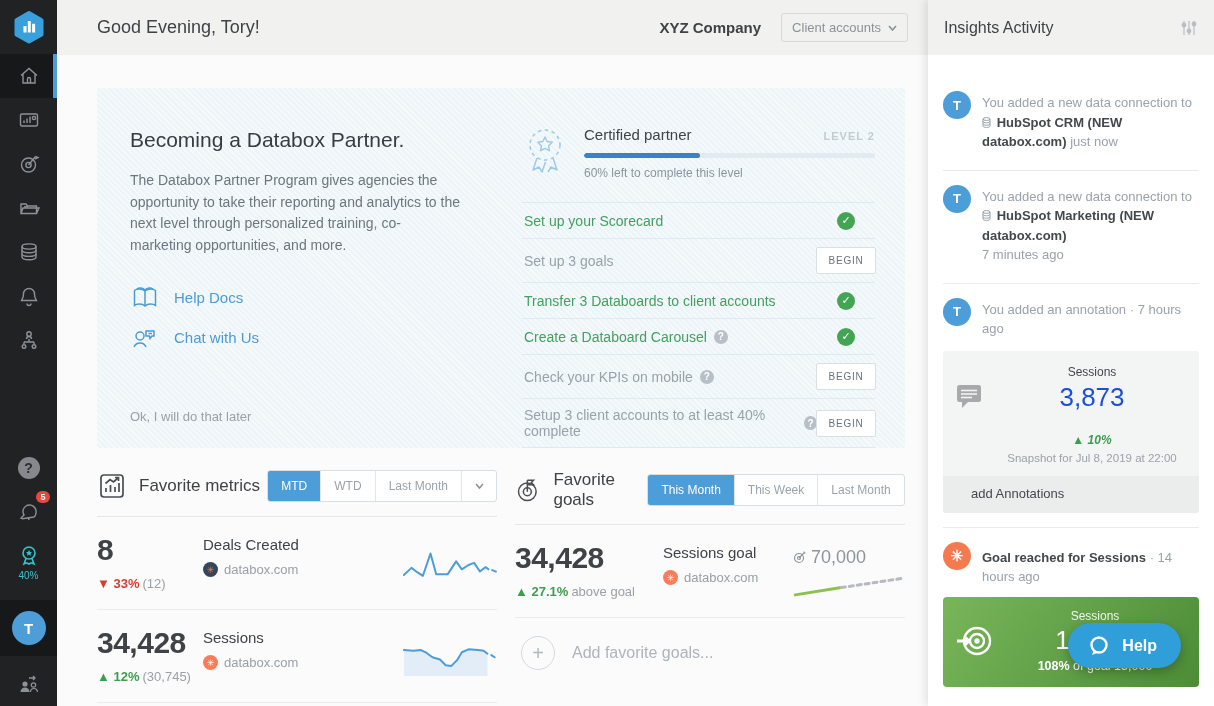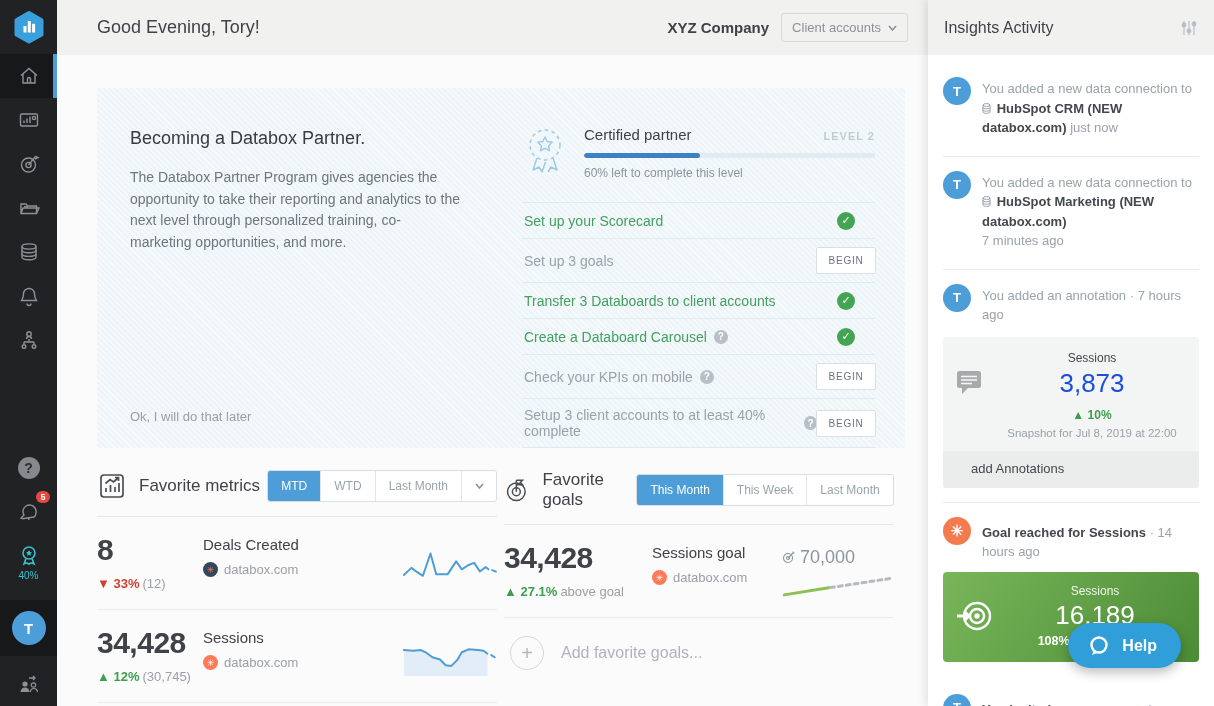--- a/index.html
+++ b/index.html
@@ -20,34 +20,34 @@
   .badge-red { position:absolute; top:-6px; right:-8px; background:#e8473f; color:#fff; font-size:9px; font-weight:bold; border-radius:8px; padding:1px 4px; }
   .progress-badge { display:flex; flex-direction:column; align-items:center; gap:2px; }
   .progress-badge .pct { color:#38c2cc; font-size:10px; }
   .avatar-block { width:57px; height:56px; background:#17181a; display:flex; align-items:center; justify-content:center; margin-top:10px; }
   .avatar-circle { width:34px; height:34px; border-radius:50%; background:#4d9dd9; color:#fff; font-size:15px; font-weight:bold; display:flex; align-items:center; justify-content:center; }
 
   
   .main { width:871px; background:#fbfbfc; display:flex; flex-direction:column; flex-shrink:0; }
   .main-header { height:55px; background:#f1f1ef; display:flex; align-items:center; padding:0 20px 0 40px; flex-shrink:0; }
   .greeting { font-size:18px; color:#3f4347; }
-  .header-right { margin-left:auto; display:flex; align-items:center; gap:12px; }
+  .header-right { margin-left:auto; display:flex; align-items:center; gap:20px; }
   .company { font-size:15px; font-weight:bold; color:#3f4347; }
   .account-btn { font-size:13px; color:#8b9298; border:1px solid #d7d9da; border-radius:3px; padding:6px 10px; background:transparent; display:flex; align-items:center; gap:7px; cursor:pointer; }
   .chev { width:9px; height:6px; }
   .chev polyline { fill:none; stroke:#8b9298; stroke-width:1.6; }
 
   .content { padding:33px 23px 0 40px; }
 
   
   .partner-card { width:808px; height:360px; border-radius:2px; display:flex;
     background:#eef5f9;
     background-image:repeating-linear-gradient(45deg, rgba(255,255,255,0.5) 0 1.5px, rgba(0,0,0,0) 1.5px 4px); }
   .pc-left { width:393px; padding:40px 30px 24px 33px; display:flex; flex-direction:column; }
-  .pc-title { font-size:18px; color:#373c41; font-weight:500; margin-bottom:18px; }
+  .pc-title { font-size:21px; color:#373c41; font-weight:500; margin-bottom:18px; }
   .pc-desc { font-size:14px; line-height:1.55; color:#6e757c; width:330px; }
   .pc-links { margin-top:28px; display:flex; flex-direction:column; gap:14px; }
   .pc-link { display:flex; align-items:center; gap:14px; color:#4c9bd6; font-size:15px; cursor:pointer; }
   .pc-dismiss { margin-top:auto; font-size:13px; color:#9aa0a6; cursor:pointer; }
   .pc-right { flex:1; padding:38px 30px 20px 32px; }
   .cert-head { display:flex; gap:16px; }
   .cert-info { flex:1; }
   .cert-top { display:flex; align-items:baseline; }
   .cert-title { font-size:15px; color:#3f4347; font-weight:500; }
   .cert-level { margin-left:auto; font-size:11px; letter-spacing:1px; color:#c3ccd2; font-weight:bold; }
@@ -58,21 +58,21 @@
   .task { display:flex; align-items:center; padding:8px 0 8px 2px; border-bottom:1px solid #dfe9ef; min-height:36px; }
   .task-label { font-size:14px; display:flex; align-items:center; gap:7px; }
   .task.done .task-label { color:#43a05f; }
   .task.pending .task-label { color:#99a2aa; }
   .task-status { margin-left:auto; width:58px; display:flex; justify-content:center; }
   .check-circle { width:18px; height:18px; border-radius:50%; background:#43a554; color:#fff; font-size:11px; display:flex; align-items:center; justify-content:center; }
   .begin-btn { font-size:10px; letter-spacing:0.8px; color:#6a737c; background:#fff; border:1px solid #d9dfe4; border-radius:2px; padding:7px 11px; cursor:pointer; }
   .q-icon { width:14px; height:14px; border-radius:50%; background:#b9bfc6; color:#fff; font-size:10px; font-weight:bold; display:inline-flex; align-items:center; justify-content:center; }
 
   
-  .sections { display:flex; gap:7px; margin-top:22px; }
+  .sections { display:flex; gap:7px; margin-top:22px;justify-content:space-between; }
   .section { background:transparent; }
   .sec-metrics { width:400px; }
   .sec-goals { width:390px; }
   .sec-head { display:flex; align-items:center; padding-bottom:14px; border-bottom:1px solid #e4e7ea; }
   .sec-title { font-size:17px; color:#3f4347; font-weight:500; margin-left:12px; }
   .tab-group { margin-left:auto; display:flex; border:1px solid #d9dee2; border-radius:3px; overflow:hidden; background:#fff; }
   .tab { font-size:12px; padding:8px 13px; color:#9aa3ab; border-right:1px solid #e3e6e9; cursor:pointer; white-space:nowrap; }
   .tab.active { background:#4d9dd9; color:#fff; }
   .tab-chev { display:flex; align-items:center; justify-content:center; width:34px; cursor:pointer; }
   .m-row { display:flex; align-items:flex-start; padding:16px 0 18px; border-bottom:1px solid #e9ecee; }
@@ -92,40 +92,40 @@
   .sparkline { width:95px; height:36px; margin-top:14px; }
   .g-val-col { width:148px; }
   .goal-chart-col { width:112px; margin-top:6px; }
   .goal-top { display:flex; align-items:center; gap:5px; font-size:18px; color:#8d959c; }
   .goal-line { width:110px; height:26px; margin-top:4px; }
   .add-goal { display:flex; align-items:center; gap:17px; padding:18px 0 20px 6px; cursor:pointer; }
   .add-circle { width:34px; height:34px; border-radius:50%; border:1px solid #d4d9dd; color:#b2b8be; font-size:20px; font-weight:300; display:flex; align-items:center; justify-content:center; }
   .add-label { font-size:16px; color:#aeb4ba; }
 
   
-  .panel { width:286px; background:#fff; box-shadow:-3px 0 8px rgba(0,0,0,0.10); display:flex; flex-direction:column; position:relative; z-index:2; flex-shrink:0; }
+  .panel { width:286px; background:#fff; box-shadow:-3px 0 8px rgba(0,0,0,0.10); display:flex; flex-direction:column; position:relative; z-index:2; flex-shrink:0;gap:14px; }
   .panel-header { height:55px; background:#f1f1f0; display:flex; align-items:center; padding:0 16px; flex-shrink:0; }
   .panel-title { font-size:16px; color:#3f4347; font-weight:500; }
   .sliders { margin-left:auto; cursor:pointer; }
   .panel-body { flex:1; overflow:hidden; padding-top:8px; }
   .act-item { display:flex; gap:11px; padding:14px 15px 4px; }
   .act-avatar { width:28px; height:28px; border-radius:50%; background:#4d9dd9; color:#fff; font-size:13px; font-weight:bold; display:flex; align-items:center; justify-content:center; flex-shrink:0; }
   .act-avatar.orange { background:#f47b50; font-size:15px; }
   .act-text { font-size:13px; color:#9aa2ab; line-height:1.5; padding-top:2px; }
   .act-text strong { color:#43484d; }
   .act-time { color:#9aa2ab; font-weight:normal; }
   .act-div { height:1px; background:#e9ecee; margin:14px 15px 0; }
   .db-ico { vertical-align:-1px; margin-right:2px; }
 
   .ann-card { margin:8px 15px 0; background:#f3f4f4; border-radius:3px 3px 0 0; display:flex; padding:14px 12px 12px; }
   .ann-icon-col { width:42px; padding-top:18px; }
   .ann-center { flex:1; text-align:center; }
   .ann-metric { font-size:12px; color:#43484d; }
   .ann-value { font-size:26px; color:#1d4ed8; margin-top:3px; }
-  .ann-delta { font-size:12px; font-weight:bold; color:#3d9e4e; margin-top:9px; }
+  .ann-delta { font-size:12px; font-weight:bold; color:#3d9e4e; margin-top:20px;font-style:italic; }
   .ann-snap { font-size:11.5px; color:#9aa2ab; margin-top:5px; }
   .ann-footer { margin:0 15px; background:#ebeded; border-radius:0 0 3px 3px; padding:10px 28px 12px; font-size:13px; color:#43484d; cursor:pointer; }
 
   .goal-card { margin:6px 15px 0; border-radius:4px; background:linear-gradient(125deg,#79b65a,#4c8c36); color:#fff; display:flex; padding:12px 12px 14px; }
   .gc-icon-col { width:48px; display:flex; align-items:center; }
   .gc-center { flex:1; text-align:center; }
   .gc-metric { font-size:12px; opacity:0.9; }
   .gc-value { font-size:26px; margin-top:2px; }
   .gc-line { font-size:12.5px; margin-top:3px; }
   .gc-line strong { font-weight:bold; }
@@ -242,20 +242,38 @@
         </button>
       </div>
     </header>
 
     <div class="content">
 
       <section class="partner-card">
         <div class="pc-left">
           <div class="pc-title">Becoming a Databox Partner.</div>
           <div class="pc-desc">The Databox Partner Program gives agencies the opportunity to take their reporting and analytics to the next level through personalized training, co-marketing opportunities, and more.</div>
+          <div class="pc-links">
+            <div class="pc-link">
+              <svg width="30" height="26" viewBox="0 0 30 26" stroke="#4c9bd6" fill="none" stroke-width="1.5">
+                  <path d="M15 6 C12 3.5 7 3.5 4.5 5.5 V20.5 C7 18.5 12 18.5 15 21 C18 18.5 23 18.5 25.5 20.5 V5.5 C23 3.5 18 3.5 15 6 V21"></path>
+                  <path d="M7 4 C9 2.5 13 2.8 15 5 C17 2.8 21 2.5 23 4"></path>
+                </svg>
+              <span>Help Docs</span>
+            </div>
+            <div class="pc-link">
+              <svg width="30" height="26" viewBox="0 0 30 26" stroke="#4c9bd6" fill="none" stroke-width="1.5">
+                  <circle cx="10" cy="11" r="4"></circle>
+                  <path d="M4 22 a6.5 6.5 0 0 1 12 0"></path>
+                  <path d="M16 6 h8 v5 h-2 l-2 2.5 -0.5-2.5 h-3.5 z"></path>
+                  <path d="M18.5 8.5 h3.5"></path>
+                </svg>
+              <span>Chat with Us</span>
+            </div>
+          </div>
           <div class="pc-dismiss">Ok, I will do that later</div>
         </div>
         <div class="pc-right">
           <div class="cert-head">
             <svg width="46" height="52" viewBox="0 0 46 52">
                 <circle cx="23" cy="19" r="15" stroke="#9ec9e6" fill="none" stroke-width="1.5" stroke-dasharray="3.5 3.5"></circle>
                 <path d="M23 11 l2.2 4.5 5 .7 -3.6 3.5 .8 5 -4.4-2.3 -4.4 2.3 .8-5 -3.6-3.5 5-.7 z" stroke="#9ec9e6" fill="none" stroke-width="1.4" stroke-linejoin="round"></path>
                 <path d="M15 32 l-4 12 6-3 3 5 3.5-10 M31 32 l4 12 -6-3 -3 5" stroke="#9ec9e6" fill="none" stroke-width="1.5" stroke-linejoin="round"></path>
               </svg>
             <div class="cert-info">

